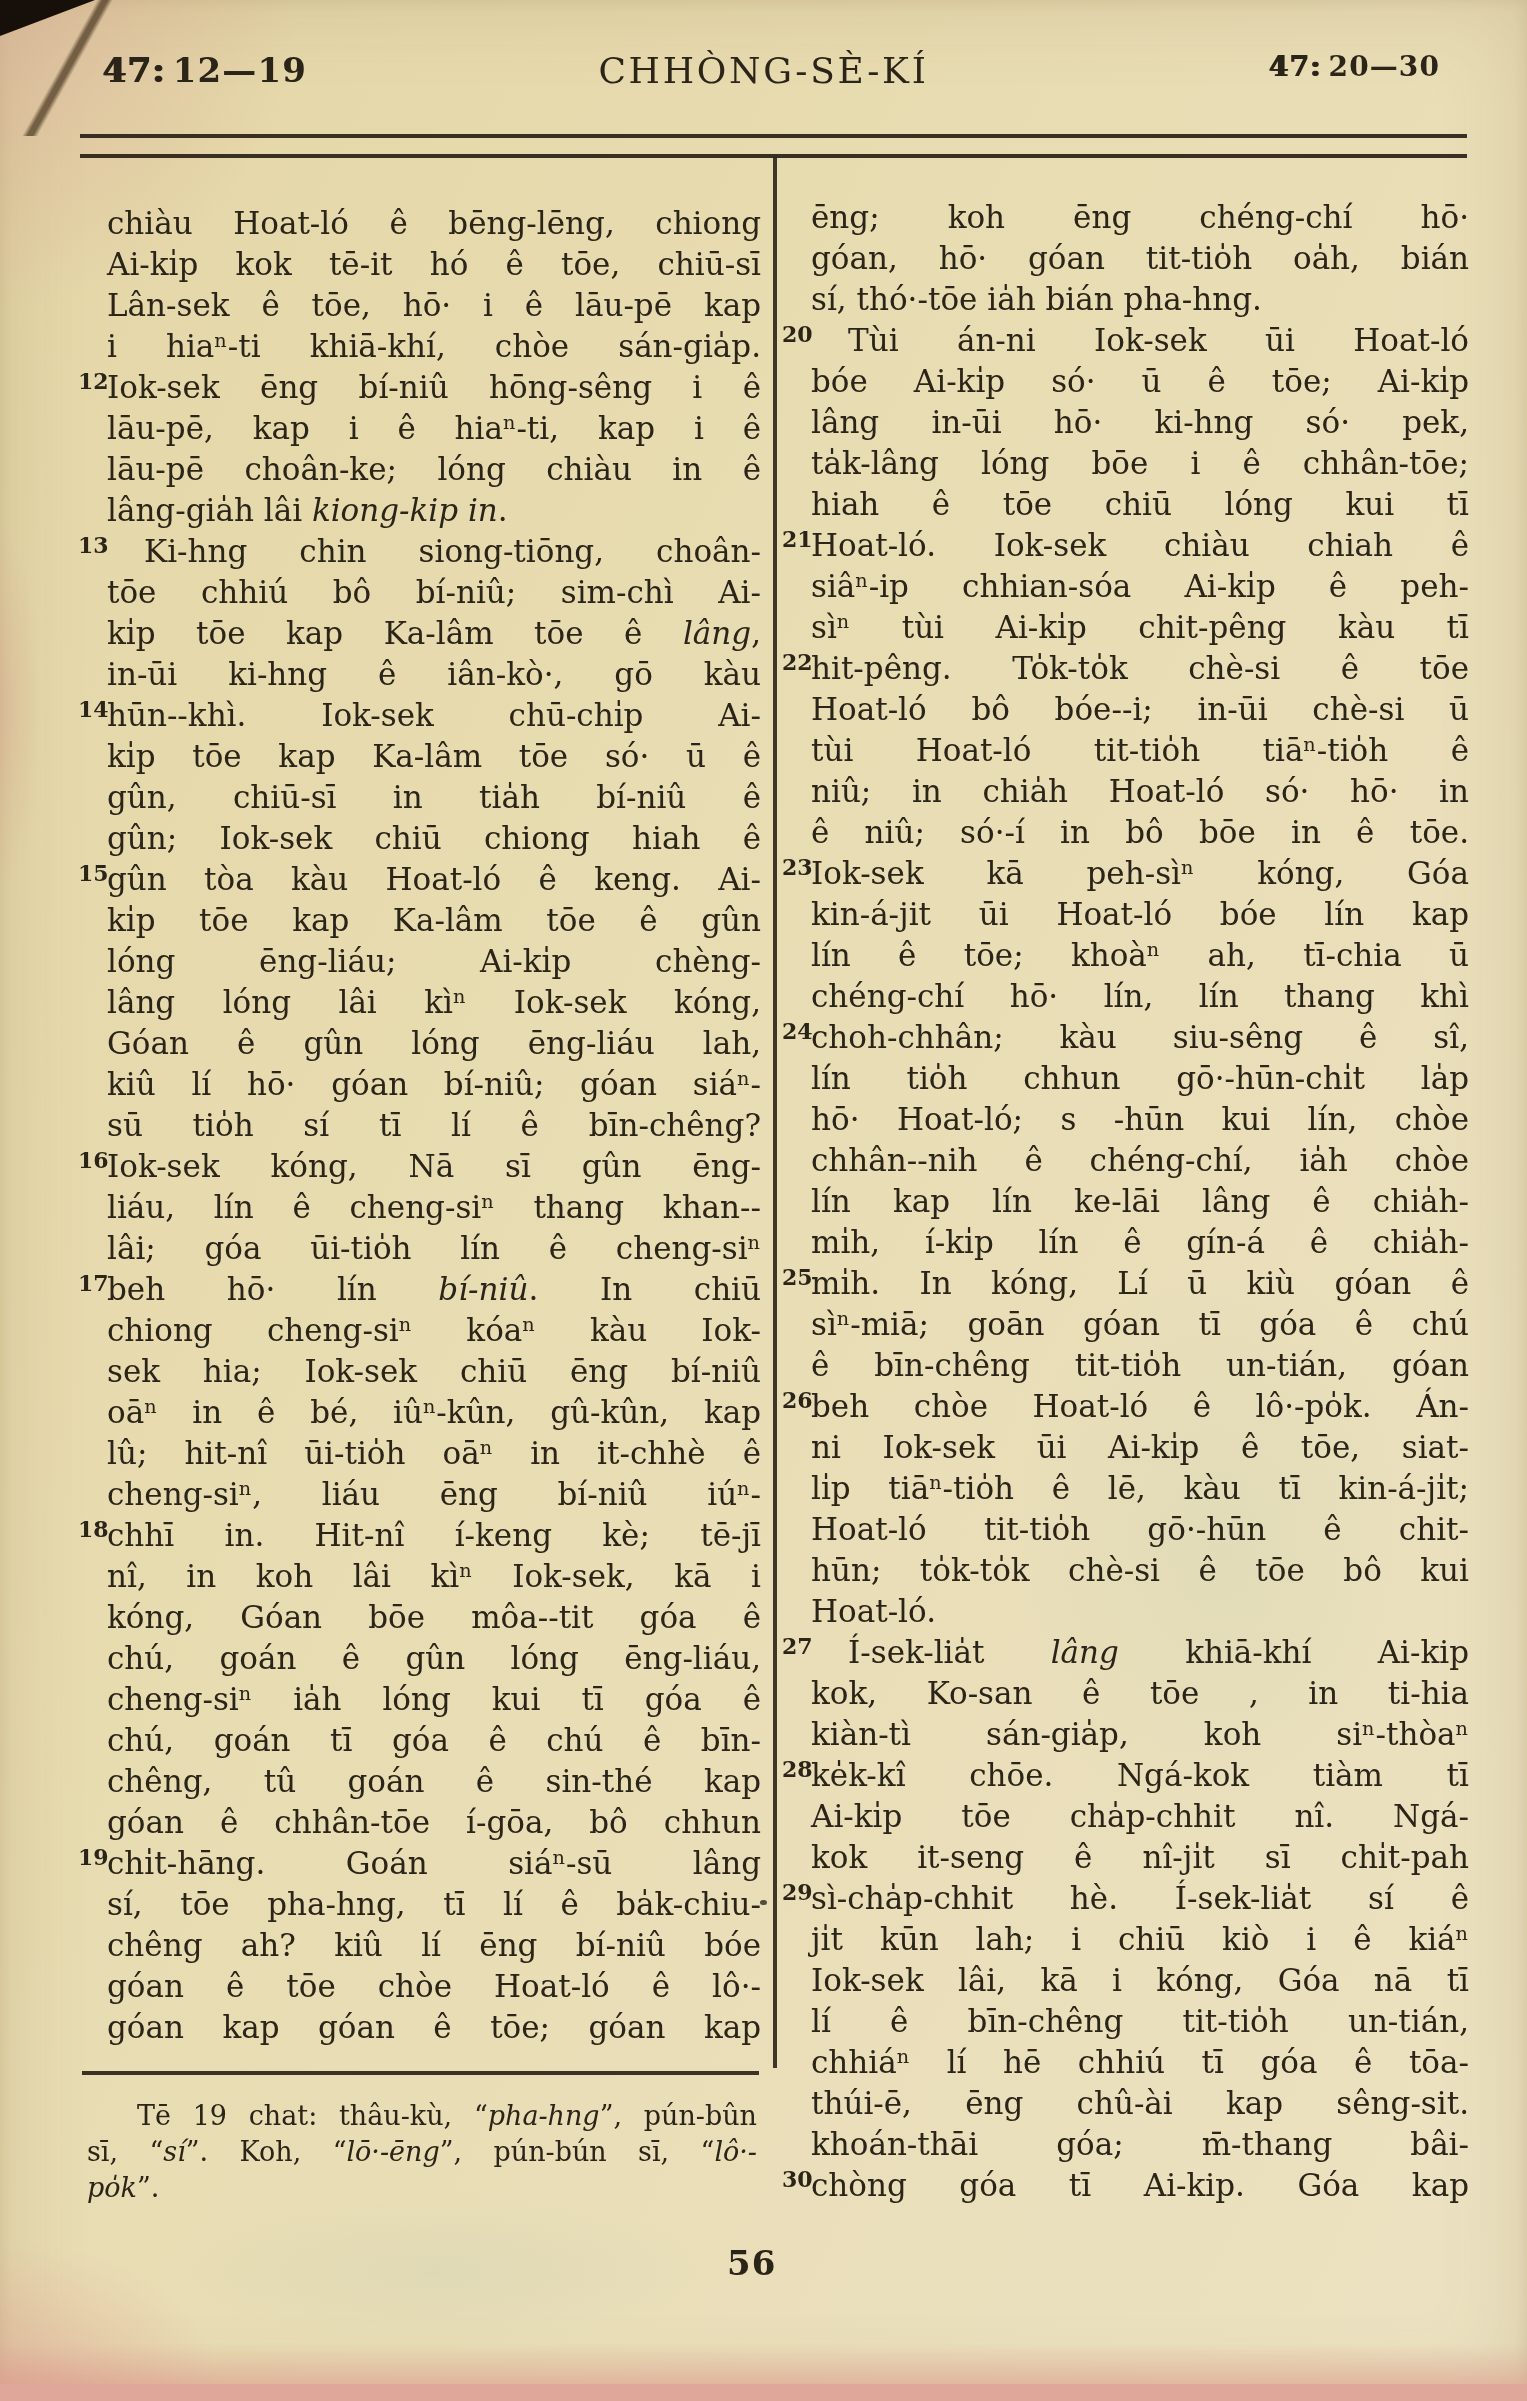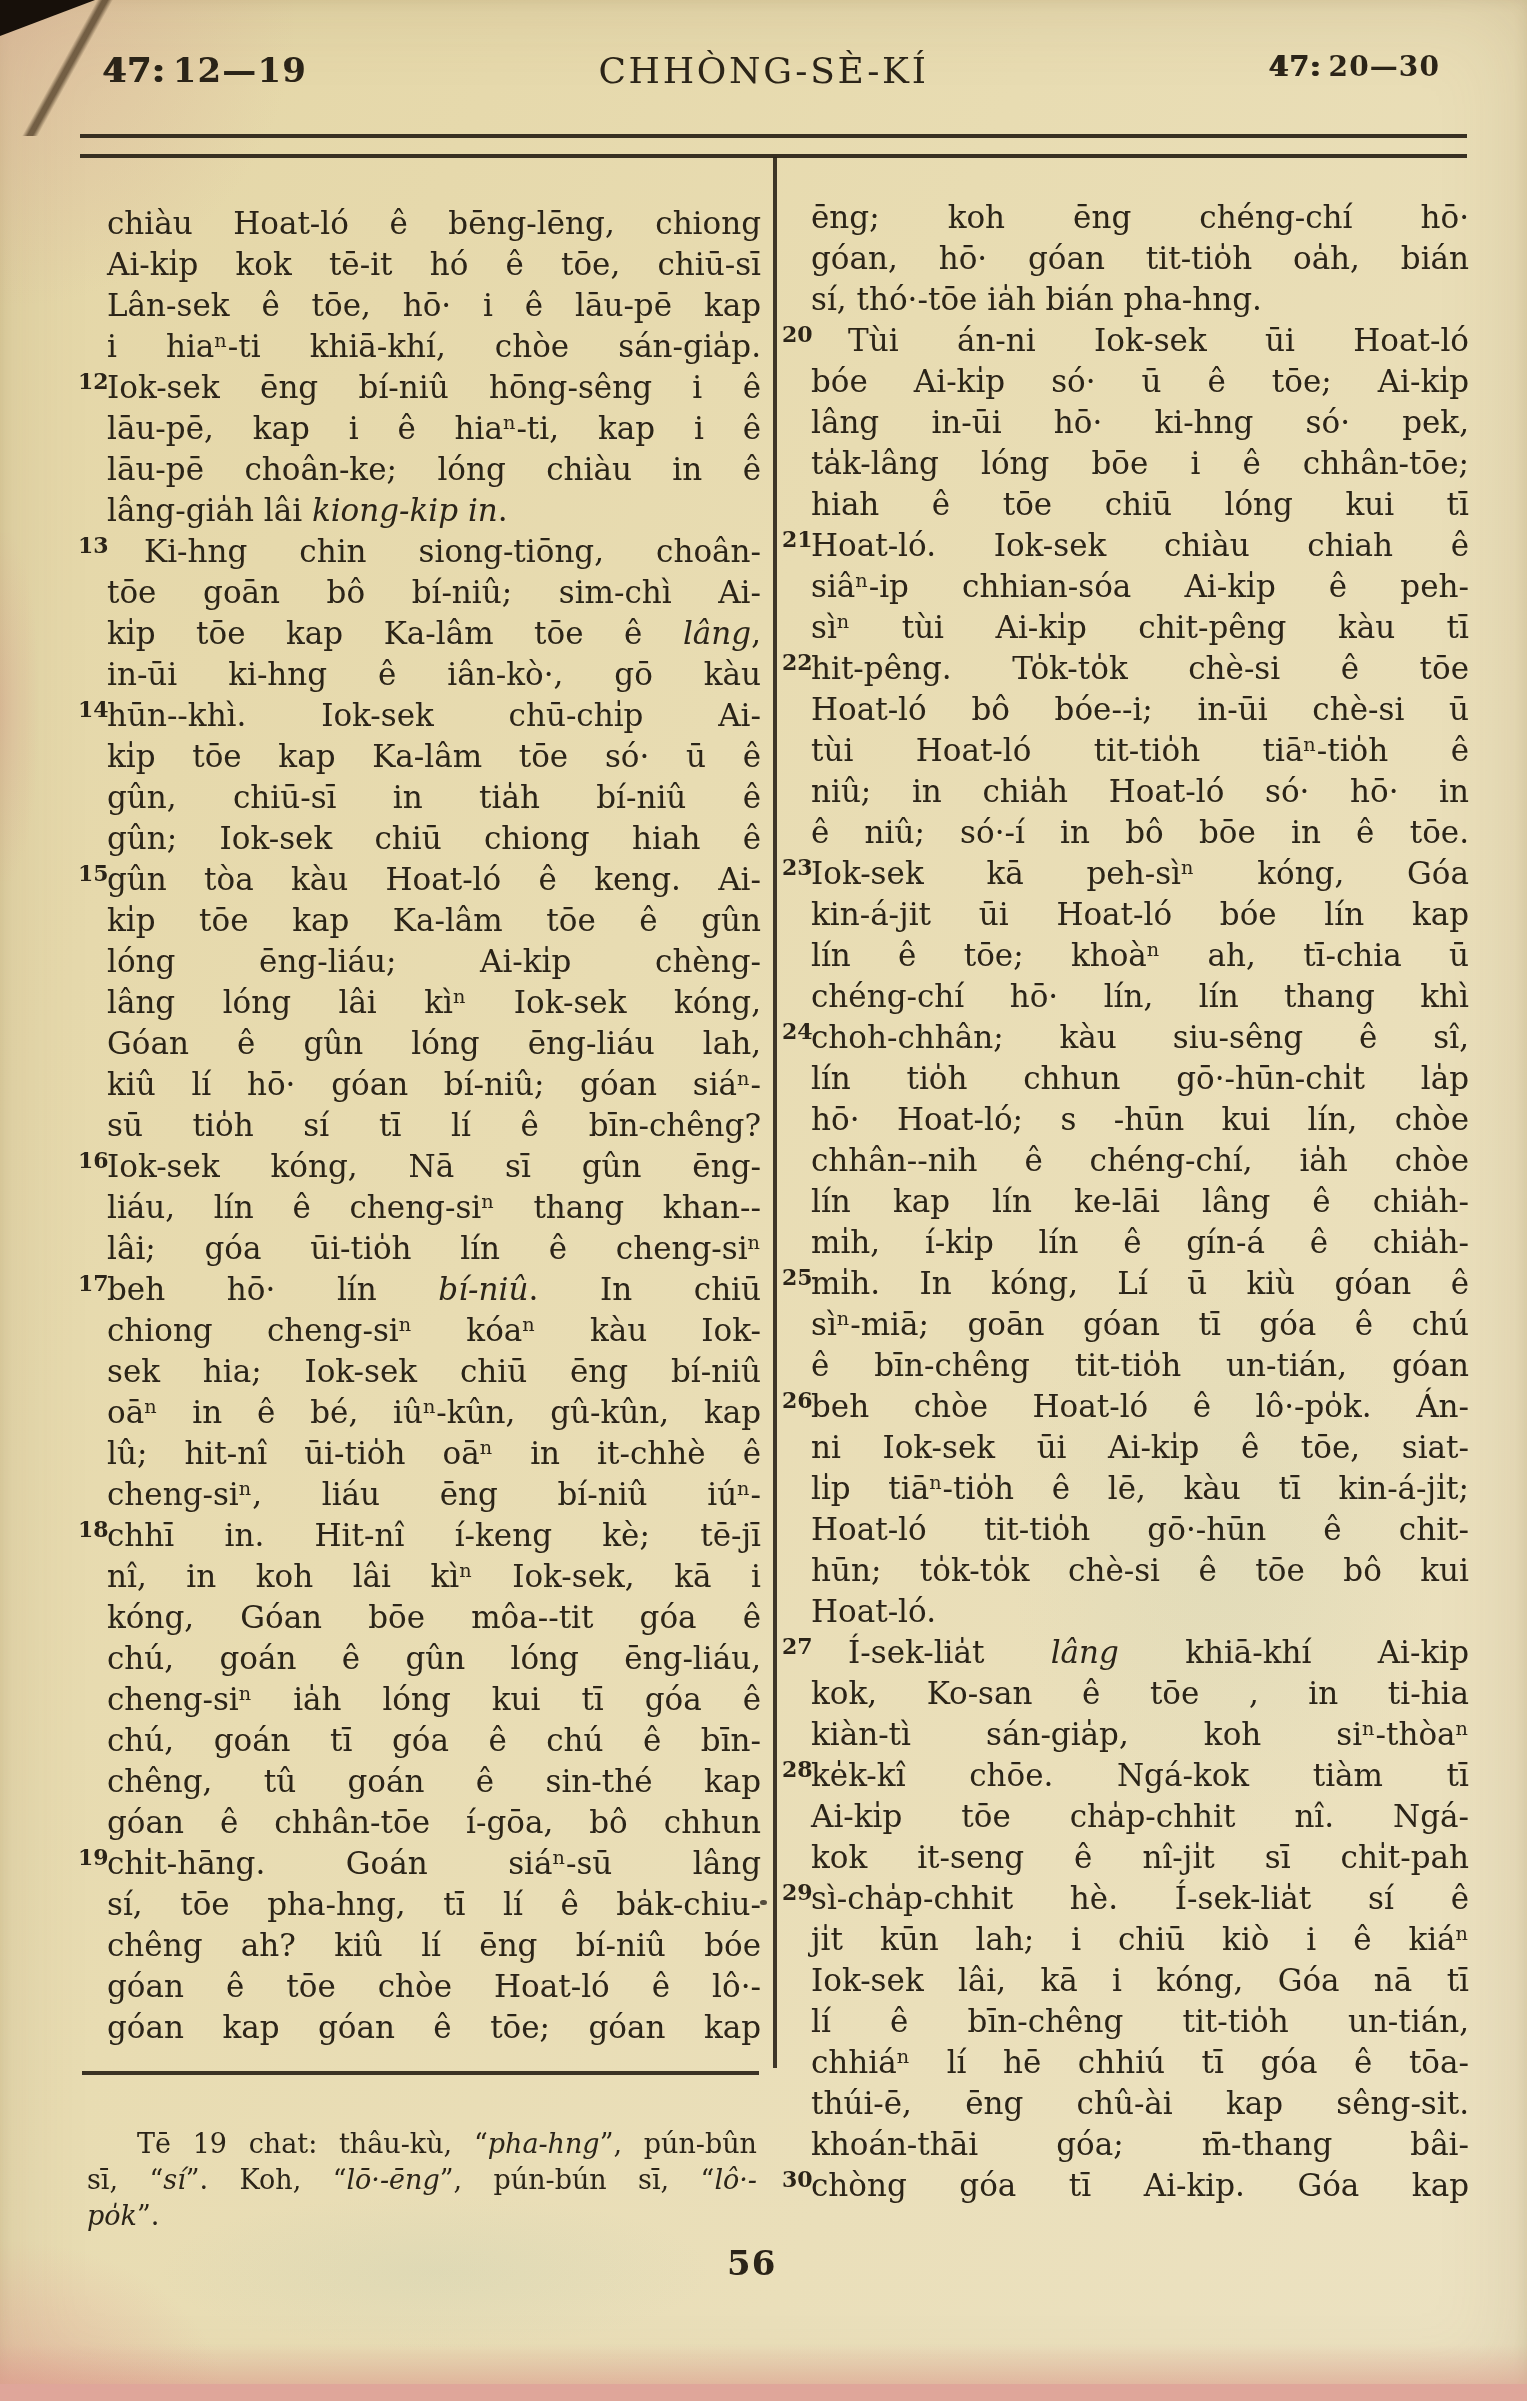--- a/index.html
+++ b/index.html
@@ -27,21 +27,21 @@
   .col-left{left:107px;width:654px;margin-top:6px;}
   .col-right{left:811px;width:658px;}
   .line{position:relative;height:41px;line-height:41px;font-size:31px;
     text-align:justify;text-align-last:justify;white-space:nowrap;}
   .line.noj{text-align:left;text-align-last:left;}
   .line.ind{text-indent:37px;}
   .line em{font-style:italic;}
   .vnum{position:absolute;left:-29px;top:3.3px;font-size:22px;font-weight:700;line-height:1;text-indent:0;}
   
   .fn-rule{position:absolute;left:82px;top:2071px;width:677px;height:4.3px;background:var(--ink);opacity:.92;}
-  .footnote{position:absolute;left:87px;top:2098px;width:670px;margin-top:28px;}
+  .footnote{position:absolute;left:87px;top:2098px;width:670px;}
   .fline{position:relative;height:36px;line-height:36px;font-size:27px;
     text-align:justify;text-align-last:justify;white-space:nowrap;}
   .fline.noj{text-align-last:left;}
   .fline.ind{text-indent:50px;}
   .fline em{font-style:italic;}
   .pageno{position:absolute;top:2243px;left:727px;font-size:34px;font-weight:700;letter-spacing:1.1px;}
   
   .corner-wash{position:absolute;left:0;top:0;width:294px;height:304px;
     background:radial-gradient(ellipse at 0 0, rgba(213,167,148,.55), rgba(213,167,148,0) 72%);}
   .corner-crease{position:absolute;left:0;top:0;width:136px;height:136px;
@@ -90,21 +90,21 @@
   <div class="col col-left" id="col-left">
       <div class="line">chiàu Hoat-ló ê bēng-lēng, chiong</div>
       <div class="line">Ai-ki̍p kok tē-it hó ê tōe, chiū-sī</div>
       <div class="line">Lân-sek ê tōe, hō· i ê lāu-pē kap</div>
       <div class="line">i hiaⁿ-ti khiā-khí, chòe sán-gia̍p.</div>
       <div class="line"><span class="vnum">12</span>Iok-sek ēng bí-niû hōng-sêng i ê</div>
       <div class="line">lāu-pē, kap i ê hiaⁿ-ti, kap i ê</div>
       <div class="line">lāu-pē choân-ke; lóng chiàu in ê</div>
       <div class="line noj">lâng-gia̍h lâi <em>kiong-kip in</em>.</div>
       <div class="line ind"><span class="vnum">13</span>Ki-hng chin siong-tiōng, choân-</div>
-      <div class="line">tōe goān bô bí-niû; sim-chì Ai-</div>
+      <div class="line">tōe chhiú bô bí-niû; sim-chì Ai-</div>
       <div class="line">ki̍p tōe kap Ka-lâm tōe ê <em>lâng</em>,</div>
       <div class="line">in-ūi ki-hng ê iân-kò·, gō kàu</div>
       <div class="line"><span class="vnum">14</span>hūn--khì.  Iok-sek chū-chi̍p Ai-</div>
       <div class="line">ki̍p tōe kap Ka-lâm tōe só· ū ê</div>
       <div class="line">gûn, chiū-sī in tia̍h bí-niû ê</div>
       <div class="line">gûn; Iok-sek chiū chiong hiah ê</div>
       <div class="line"><span class="vnum">15</span>gûn tòa kàu Hoat-ló ê keng.  Ai-</div>
       <div class="line">ki̍p tōe kap Ka-lâm tōe ê gûn</div>
       <div class="line">lóng ēng-liáu;  Ai-ki̍p chèng-</div>
       <div class="line">lâng lóng lâi kìⁿ Iok-sek kóng,</div>

